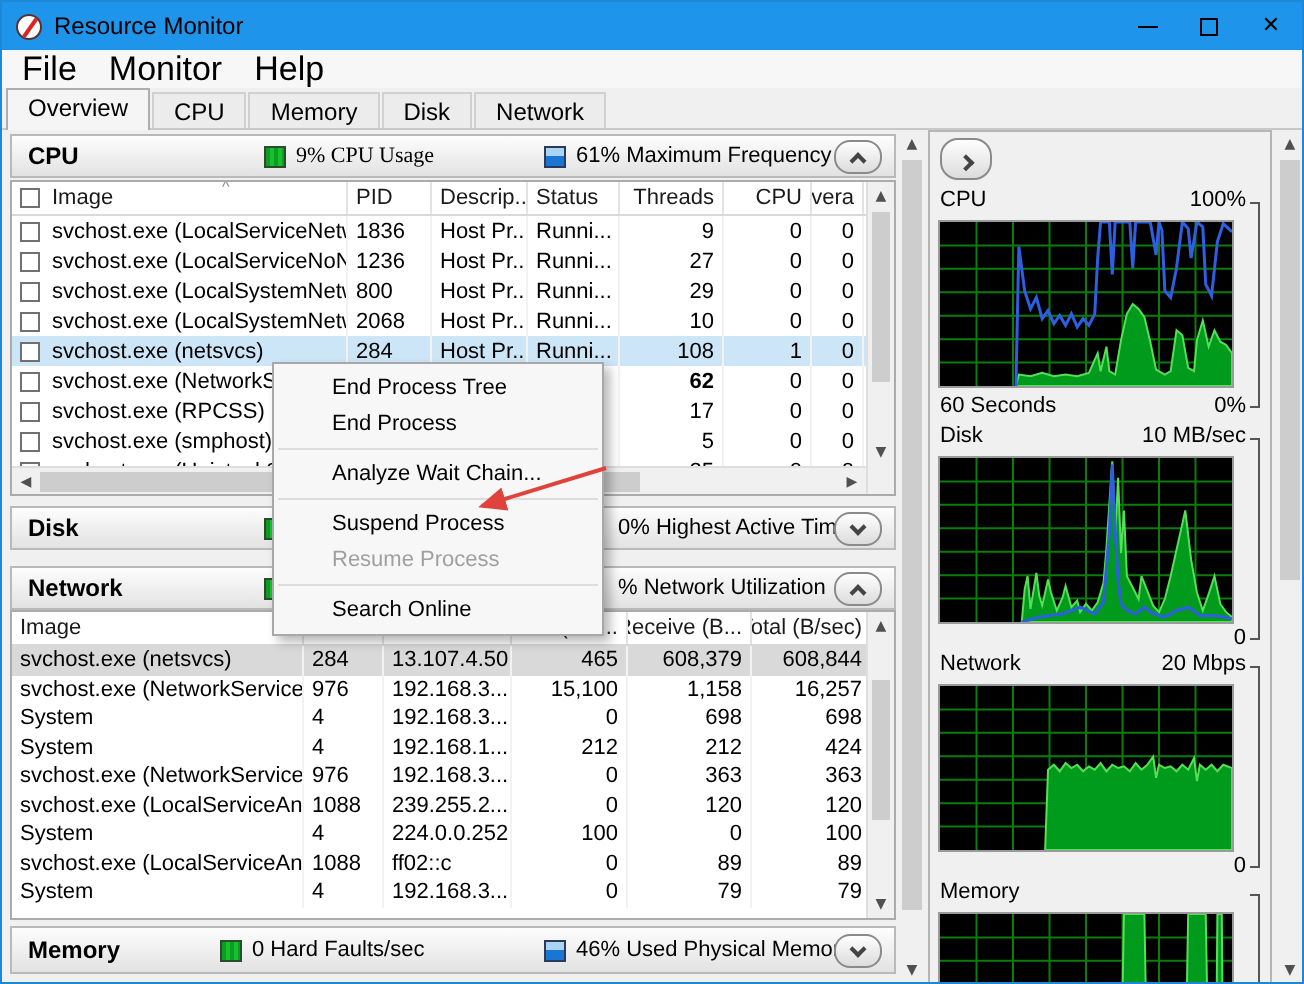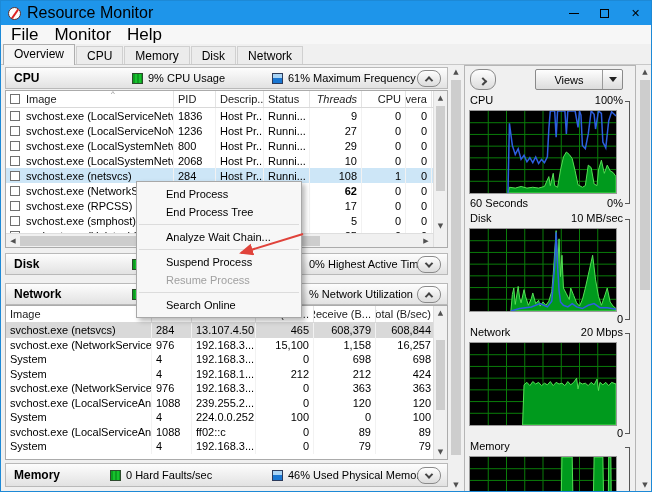--- a/index.html
+++ b/index.html
@@ -6,21 +6,21 @@
   body { font-family:"Liberation Sans","DejaVu Sans",sans-serif; background:#444; }
   .window { position:relative; width:652px; height:492px; background:#f0f0f0;
             border:1px solid #1d89d6; overflow:hidden; font-size:11px; color:#000; }
 
   
   .titlebar { height:24px; background:#1e95ea; display:flex; align-items:center; }
   .app-icon { width:13px; height:13px; border-radius:50%; background:#fdfdfd; border:1px solid #5a3030;
               margin:0 6px 0 7px; position:relative; overflow:hidden; }
   .app-icon::after { content:""; position:absolute; left:5px; top:-1px; width:2px; height:14px;
                      background:#d22; transform:rotate(35deg); }
-  .title-text { font-size:16px; color:#000; }
+  .title-text { font-size:12px; color:#000; }
   .win-controls { margin-left:auto; display:flex; height:100%; }
   .win-btn { width:31px; height:100%; display:flex; align-items:center; justify-content:center; color:#000; }
   .glyph-min { width:10px; height:1px; background:#000; display:block; }
   .glyph-max { width:9px; height:9px; border:1px solid #000; display:block; }
   .glyph-close { font-size:11px; line-height:1; }
 
   
   .menubar { height:19px; background:#f7f7f7; display:flex; align-items:center; padding-left:2px; }
   .menu-item { padding:0 8px; font-size:17px; }
   .tabstrip { height:21px; background:#f0f0f0; display:flex; align-items:flex-end; padding-left:2px;
@@ -33,21 +33,21 @@
   
   .content { position:absolute; left:0; top:64px; right:0; bottom:0; background:#f0f0f0; }
   .main-panel { position:absolute; left:4px; top:0; width:443px; height:427px; }
 
   
   .sect { position:absolute; left:0; width:443px; height:22px;
           background:linear-gradient(#fdfdfd,#e2e2e2); border:1px solid #b9b9b9;
           display:flex; align-items:center; }
   .sect-title { font-weight:bold; font-size:12px; margin-left:8px; width:96px; }
   .stat { display:flex; align-items:center; gap:5px; position:absolute; }
-  .stat1 { left:126px; } .stat2 { left:266px; }
+  .stat1 { left:126px;font-family:Liberation Serif, serif; } .stat2 { left:266px; }
   .legend-green { width:11px; height:11px; border:1px solid #2c4a2c;
       background:linear-gradient(#12b025,#0a9a1e);
       background-image:repeating-linear-gradient(90deg,#0c9e20 0 2px,#17c12e 2px 4px),
                        repeating-linear-gradient(0deg,#0c9e20 0 2px,#17c12e 2px 4px); }
   .legend-blue { width:11px; height:11px; border:1px solid #2c3a5a;
       background:linear-gradient(#a9d4f5 42%,#1976d2 42%); }
   .sect-btn { position:absolute; right:6px; top:2px; width:24px; height:17px; border:1px solid #8a8a8a;
       border-radius:8px; background:linear-gradient(#fefefe,#dcdcdc);
       display:flex; align-items:center; justify-content:center; }
   .chev { width:6px; height:6px; border-right:2px solid #444; border-bottom:2px solid #444; display:block; }
@@ -164,21 +164,21 @@
           </span>
       </div>
 
       <div class="pane" style="top:25px; height:158px;">
         <div class="thead" id="cpu-head" style="position:relative;">
           <span class="sort-mark">^</span>
         <span class="cell" style="width: 168px;"><span class="checkbox"></span>Image</span>
             <span class="cell" style="width: 42px;">PID</span>
             <span class="cell" style="width: 48px;">Descrip...</span>
             <span class="cell" style="width: 46px;">Status</span>
-            <span class="cell r" style="width: 52px; font-style: italic;">Threads</span>
+            <span class="cell r" style="width: 52px;">Threads</span>
             <span class="cell r" style="width: 44px;">CPU</span>
             <span class="cell r" style="width: 26px;">Avera</span>
           </div>
         <div class="tbody" id="cpu-body" style="height:127px;">
             <div class="row cpu-row">
               <span class="cell" style="width: 168px;"><span class="checkbox"></span>svchost.exe (LocalServiceNetwor...</span>
               <span class="cell" style="width: 42px;">1836</span>
               <span class="cell" style="width: 48px;">Host Pr...</span>
               <span class="cell" style="width: 46px;">Runni...</span>
               <span class="cell r" style="width: 52px;">9</span>
@@ -405,26 +405,20 @@
     <div class="sb sb-v" style="left:448px; top:0; height:427px;">
       <div class="sb-arrow">▲</div>
       <div class="sb-thumb-v" style="top:15px; height:375px;"></div>
       <div class="sb-arrow" style="position:absolute; bottom:0;">▼</div>
     </div>
 
     <div class="right-panel">
       <div class="rp-btn" id="expand-btn">
           <span class="chev right"></span>
         </div>
-      <div class="rp-btn" id="views-btn">
-        <span class="label-part">Views</span>
-        <span class="arrow-part">
-            <span class="tri-down"></span>
-          </span>
-      </div>
 
       <div class="gblock" style="top:28px; height:118px;">
         <div class="glabels">
             <span>CPU</span>
             <span>100%</span>
           </div>
         <svg class="graph" viewBox="0 0 100 100" preserveAspectRatio="none">
             <line x1="12.5" y1="0" x2="12.5" y2="100" stroke="#0a7d0a" stroke-width="1" vector-effect="non-scaling-stroke"></line>
             <line x1="25" y1="0" x2="25" y2="100" stroke="#0a7d0a" stroke-width="1" vector-effect="non-scaling-stroke"></line>
             <line x1="37.5" y1="0" x2="37.5" y2="100" stroke="#0a7d0a" stroke-width="1" vector-effect="non-scaling-stroke"></line>
@@ -530,22 +524,22 @@
     </div>
 
     <div class="sb sb-v" style="left:637px; top:0; height:427px;">
       <div class="sb-arrow">▲</div>
       <div class="sb-thumb-v" style="top:15px; height:210px;"></div>
       <div class="sb-arrow" style="position:absolute; bottom:0;">▼</div>
     </div>
   </div>
 
   <div class="ctx-menu" id="ctx-menu">
+      <div class="ctx-item">End Process Tree</div>
       <div class="ctx-item">End Process</div>
-      <div class="ctx-item">End Process Tree</div>
       <div class="ctx-sep"></div>
       <div class="ctx-item">Analyze Wait Chain...</div>
       <div class="ctx-sep"></div>
       <div class="ctx-item">Suspend Process</div>
       <div class="ctx-item disabled">Resume Process</div>
       <div class="ctx-sep"></div>
       <div class="ctx-item">Search Online</div>
     </div>
 
   <svg class="arrow-overlay" viewBox="0 0 80 34">

